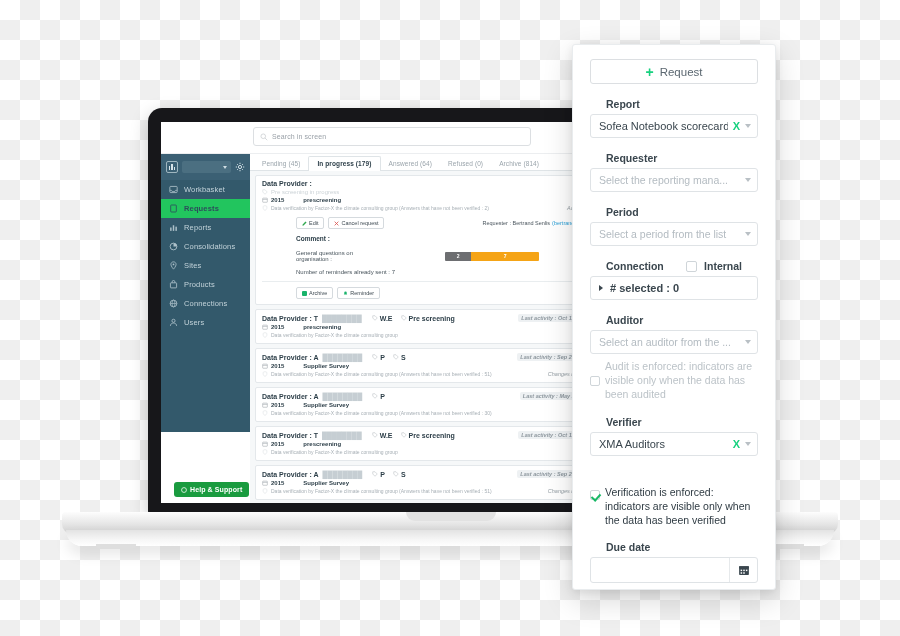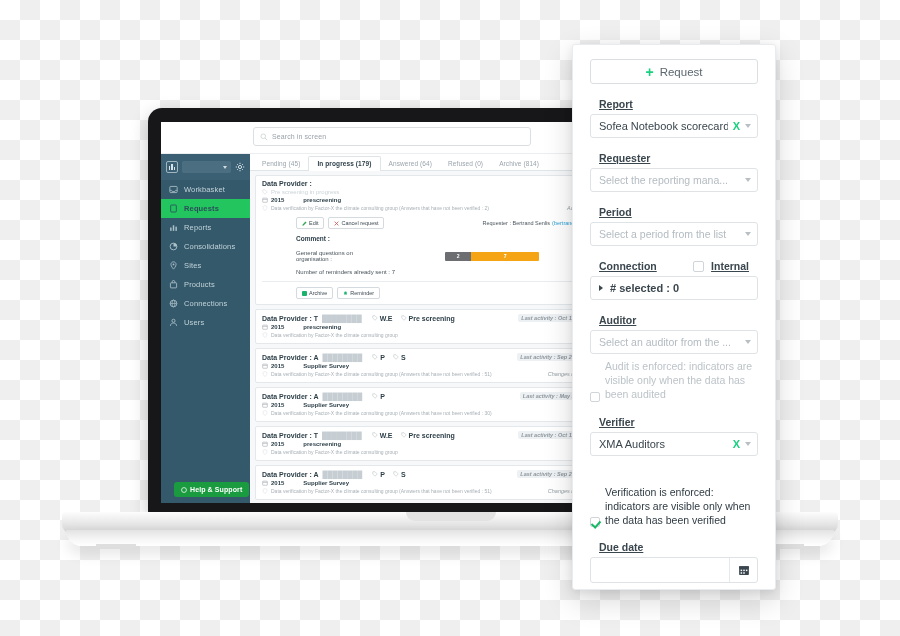--- a/index.html
+++ b/index.html
@@ -79,21 +79,21 @@
     background: #fff;
     display: flex; align-items: center; gap: 4px;
     padding-left: 6px;
   }
   .search-icon { width: 8px; height: 8px; flex: 0 0 auto; opacity: .45; }
   .search-ph { font-size: 7px; color: #9aa1a8; letter-spacing: .1px; }
 
   
   .sidebar {
     position: absolute; left: 0; top: 32px;
-    width: 89px; height: 349px;
+    width: 89px; height: 278px;
     background: #33596b;
   }
   .sb-head {
     height: 26px; background: #3b6074;
     display: flex; align-items: center; padding: 0 5px; gap: 4px;
   }
   .sb-logo {
     width: 12px; height: 12px; border: 1px solid #9fb6c0;
     border-radius: 2px; display: flex; align-items: flex-end;
     justify-content: center; gap: 1px; padding-bottom: 2px;
@@ -231,22 +231,21 @@
     width: 100%; height: 25px; border: 1px solid #dcdfe2; border-radius: 3px;
     background: #fff; display: flex; align-items: center; justify-content: center;
     gap: 6px; font-size: 11.5px; color: #5b6770;
   }
   .plus {
     color: #18d17f; font-size: 14px; font-weight: bold; line-height: 1;
   }
 
   .fld-label {
     font-size: 10.5px; font-weight: bold; color: #3a464e;
-    margin: 14px 9px 4px;
-    text-decoration: underline;
+    margin: 14px 16px 4px;
   }
   .fld-label.row {
     display: flex; align-items: flex-start; justify-content: space-between;
   }
   .internal-wrap { display: flex; align-items: center; gap: 7px; }
   .cb {
     width: 11px; height: 11px; border: 1px solid #cfd5d9;
     border-radius: 2px; background: #fff; flex: 0 0 auto;
   }
   .internal-txt { font-size: 10.5px; color: #3a464e; font-weight: bold; }
@@ -268,21 +267,21 @@
     border-left: 3px solid transparent; border-right: 3px solid transparent;
     border-top: 4px solid #b9c0c5;
   }
   .tri-right {
     width: 0; height: 0; flex: 0 0 auto; margin-right: 2px;
     border-top: 3px solid transparent; border-bottom: 3px solid transparent;
     border-left: 4px solid #3a464e;
   }
 
   .hint {
-    margin-top: 5px; display: flex; gap: 5px; align-items: flex-end;
+    margin-top: 5px; display: flex; gap: 5px; align-items: center;
   }
   .hint .txt { font-size: 10.5px; line-height: 1.35; }
   .hint.disabled .txt { color: #bcc3c8; }
   .hint.enabled .txt { color: #2f3b43; margin-top: 24px; }
   .cb.checked {
     border-color: #cfd5d9; position: relative;
   }
   .cb.checked:after {
     content: ""; position: absolute; left: 2px; top: 1px;
     width: 4px; height: 7px; border: solid #18b866;

